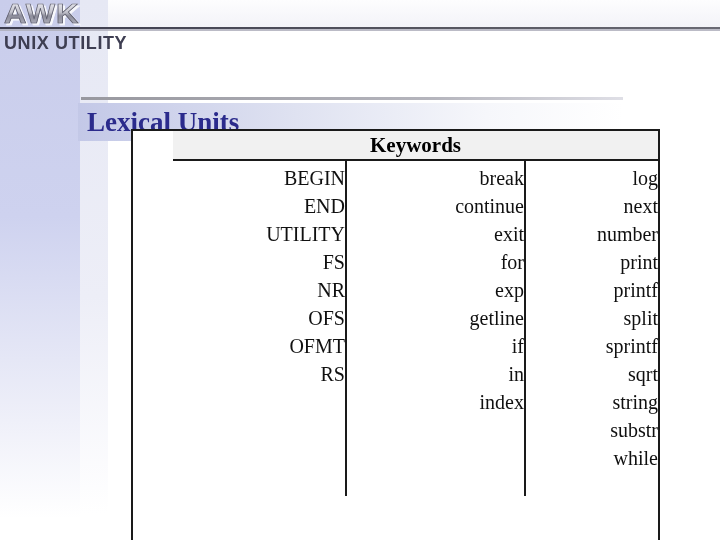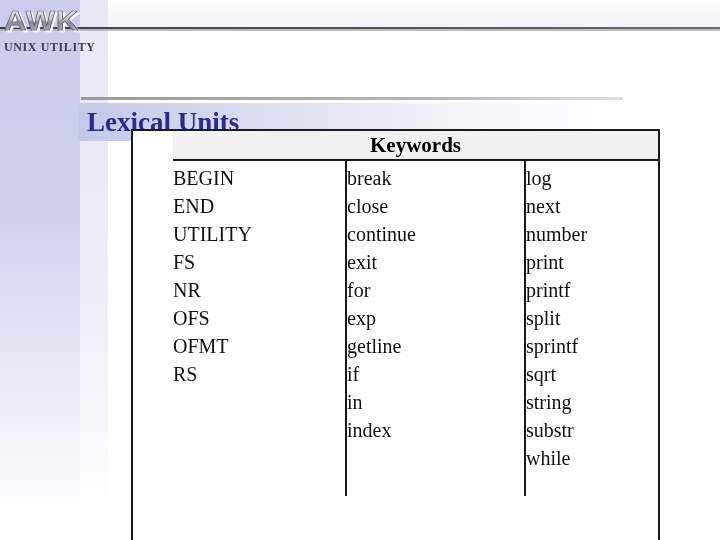--- a/index.html
+++ b/index.html
@@ -20,33 +20,33 @@
   .top-strip {
     position:absolute; left:108px; top:0; width:612px; height:27px;
     background:linear-gradient(to bottom, #fdfdfe 0%, #f3f3f8 100%);
   }
   .top-rule {
     position:absolute; left:0; top:27px; width:720px; height:2px;
     background:linear-gradient(to right, #3c3c4e 0%, #55555f 60%, #6a6a74 100%);
     box-shadow:0 2px 0 rgba(175,175,188,0.85);
   }
   
-  .logo { position:absolute; left:4px; top:8px; }
+  .logo { position:absolute; left:4px; top:1px; }
   .logo-text {
     font-family:"Liberation Sans", sans-serif; font-weight:bold;
     font-size:31px; line-height:28px; letter-spacing:1px;
     transform:scaleY(0.9); transform-origin:top left;
     background:linear-gradient(to bottom, #eeeef3 0%, #c2c2cc 45%, #8d8d9b 58%, #b3b3bf 100%);
     -webkit-background-clip:text; background-clip:text; color:transparent;
     -webkit-text-stroke:0.8px #5e5e6e;
     filter:drop-shadow(2px 2px 0 rgba(250,250,253,0.95));
   }
   .logo-sub {
-    font-family:Liberation Serif, serif; font-weight:bold;
-    font-size:12px; letter-spacing:0.6px; white-space:nowrap;
+    font-family:Liberation Sans, sans-serif; font-weight:bold;
+    font-size:18px; letter-spacing:0.6px; white-space:nowrap;
     color:var(--logo-subtitle,#3e3e52); margin-top:4px;
   }
   
   .title-bar {
     position:absolute; left:78px; top:59px; width:545px; height:38px;
     background:linear-gradient(to right, #c3c8e7 0%, #dfe2f1 40%, #f6f7fb 75%, #ffffff 100%);
     margin-top:44px;
   }
   .title-text {
     display:inline-block; font-weight:bold; font-size:27px;
@@ -64,21 +64,21 @@
     background:#ffffff; box-sizing:border-box;padding-left:40px;
   }
   .kw-header {
     height:30px; line-height:28px; box-sizing:border-box;
     border-bottom:2px solid var(--table-border,#1a1a1a);
     background:var(--header-bg,#f1f1f1);
     text-align:center; font-weight:bold; font-size:21px;
   }
   .kw-body { display:flex; height:335px; }
   .kw-col {
-    text-align:left; font-size:20px; line-height:28px;
+    text-align:right; font-size:20px; line-height:28px;
     padding-top:3px; box-sizing:border-box; color:#101010;
   }
   .kw-col-left  { flex:0 0 172px; }
   .kw-col-mid   { flex:0 0 181px;
     border-left:2px solid var(--table-border,#1a1a1a);
     border-right:2px solid var(--table-border,#1a1a1a);
   }
   .kw-col-right { flex:1; }
 </style>
 </head>
@@ -108,21 +108,20 @@
           <div>END</div>
           <div>UTILITY</div>
           <div>FS</div>
           <div>NR</div>
           <div>OFS</div>
           <div>OFMT</div>
           <div>RS</div>
         </div>
       <div class="kw-col kw-col-mid">
           <div>break</div>
-          <div>close</div>
           <div>continue</div>
           <div>exit</div>
           <div>for</div>
           <div>exp</div>
           <div>getline</div>
           <div>if</div>
           <div>in</div>
           <div>index</div>
         </div>
       <div class="kw-col kw-col-right">

